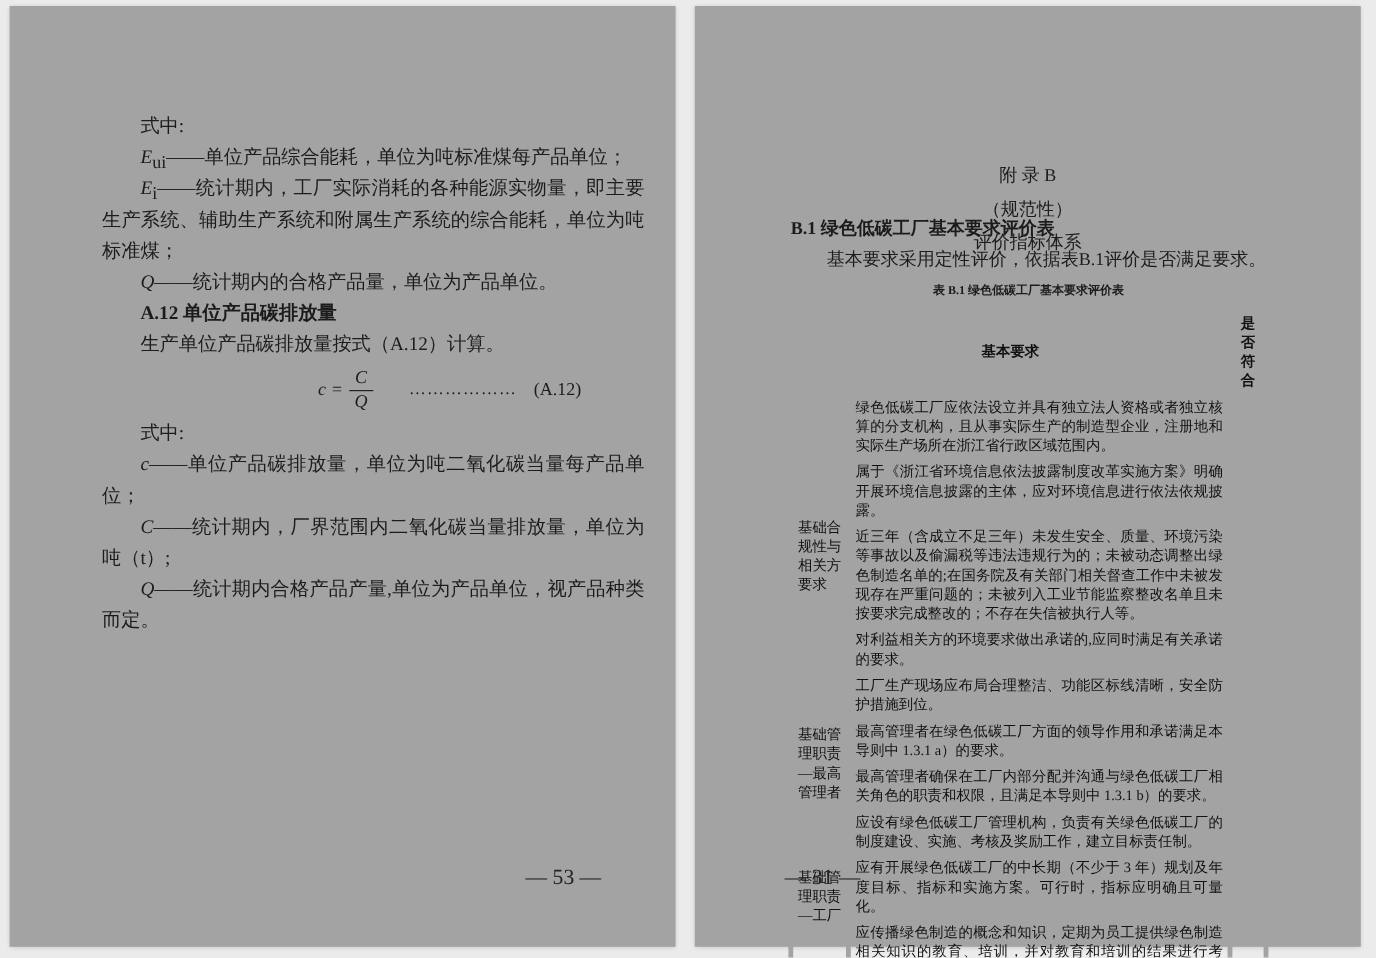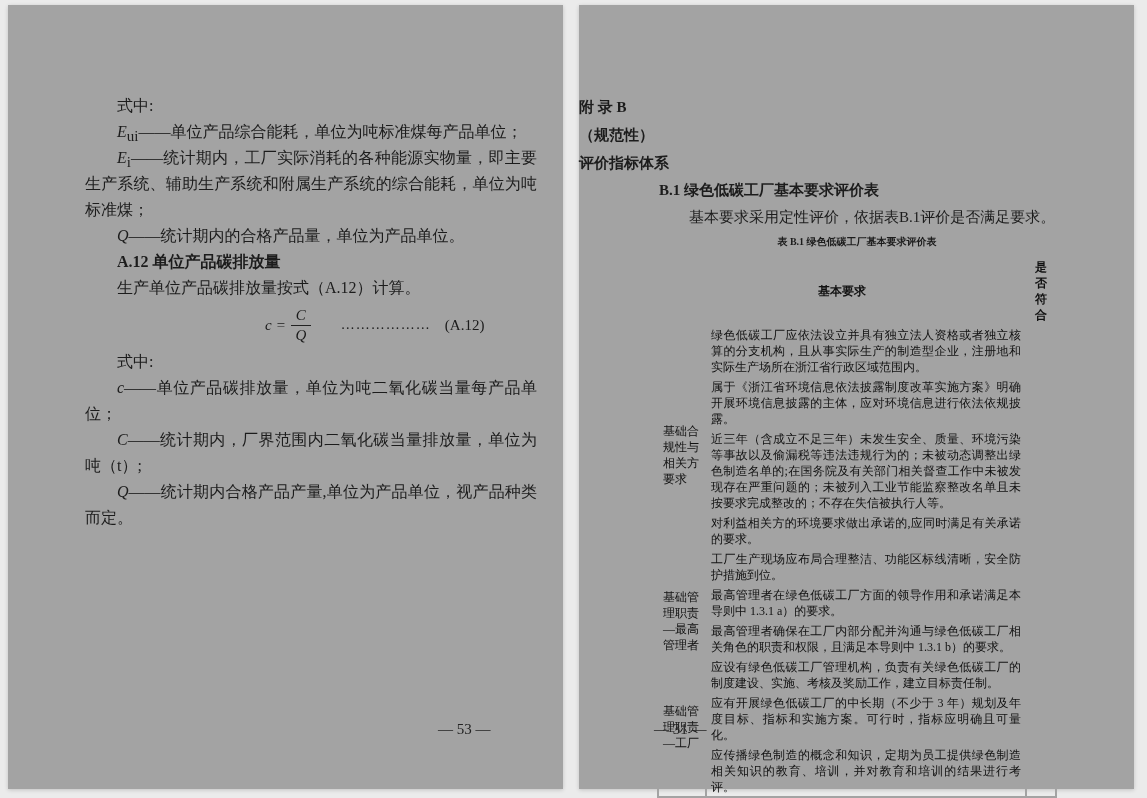--- a/index.html
+++ b/index.html
@@ -25,39 +25,39 @@
   .sym{font-style:italic;}
   .text-col sub{font-size:15px;line-height:0;}
   .a-heading{font-weight:bold;text-indent:2em;margin:0;line-height:26px;}
   .formula-line{display:flex;align-items:center;height:48px;}
   .frac-group{display:flex;align-items:center;margin-left:180px;font-style:italic;font-size:15px;}
   .frac{display:inline-block;text-align:center;margin-left:5px;line-height:19px;}
   .frac .num{display:block;border-bottom:1px solid #222;padding:0 5px;}
   .frac .den{display:block;}
   .dots{margin-left:30px;font-size:14px;letter-spacing:1px;}
   .eq-label{margin-left:14px;font-size:15px;}
-  .page-num{position:absolute;top:716px;font-size:15px;color:#222;}
+  .page-num{position:absolute;top:716px;font-size:18px;color:#222;}
   .page-num.left{left:430px;}
   .page-num.right{left:75px;}
 
   
-  .r-center{position:absolute;left:0;width:100%;text-align:left;font-weight:bold;font-size:15px;line-height:18px;}
+  .r-center{position:absolute;left:0;width:100%;text-align:center;font-weight:normal;font-size:15px;line-height:18px;margin-top:40px;}
   .r-appendix{top:93px;}
   .r-normative{top:121px;}
   .r-title{top:149px;}
   .r-section{position:absolute;left:80px;top:176px;font-weight:bold;font-size:15px;}
   .r-intro{position:absolute;left:80px;top:201px;width:424px;font-size:15px;text-indent:2em;line-height:22px;}
   .tbl-caption{position:absolute;left:78px;top:230px;width:400px;text-align:center;font-weight:bold;font-size:10px;}
   .req-table{
     position:absolute;left:78px;top:251px;width:400px;
     border-collapse:collapse;table-layout:fixed;
     font-size:12px;line-height:16px;color:#111;
     border:2px solid #1a1a1a;
   }
-  .req-table th,.req-table td{border:2px solid #a3a3a3;padding:1px 4px;vertical-align:middle;}
+  .req-table th,.req-table td{border:4px solid #a3a3a3;padding:1px 4px;vertical-align:middle;}
   .th-main{font-weight:bold;text-align:center;height:32px;}
   .th-chk{font-weight:bold;text-align:center;padding:1px 2px;}
   .col-cat{width:48px;}
   .col-chk{width:30px;}
   .cat{text-align:left;padding:1px 5px;}
   .req{text-align:justify;padding:1px 6px;}
 </style>
 </head>
 <body>
 

